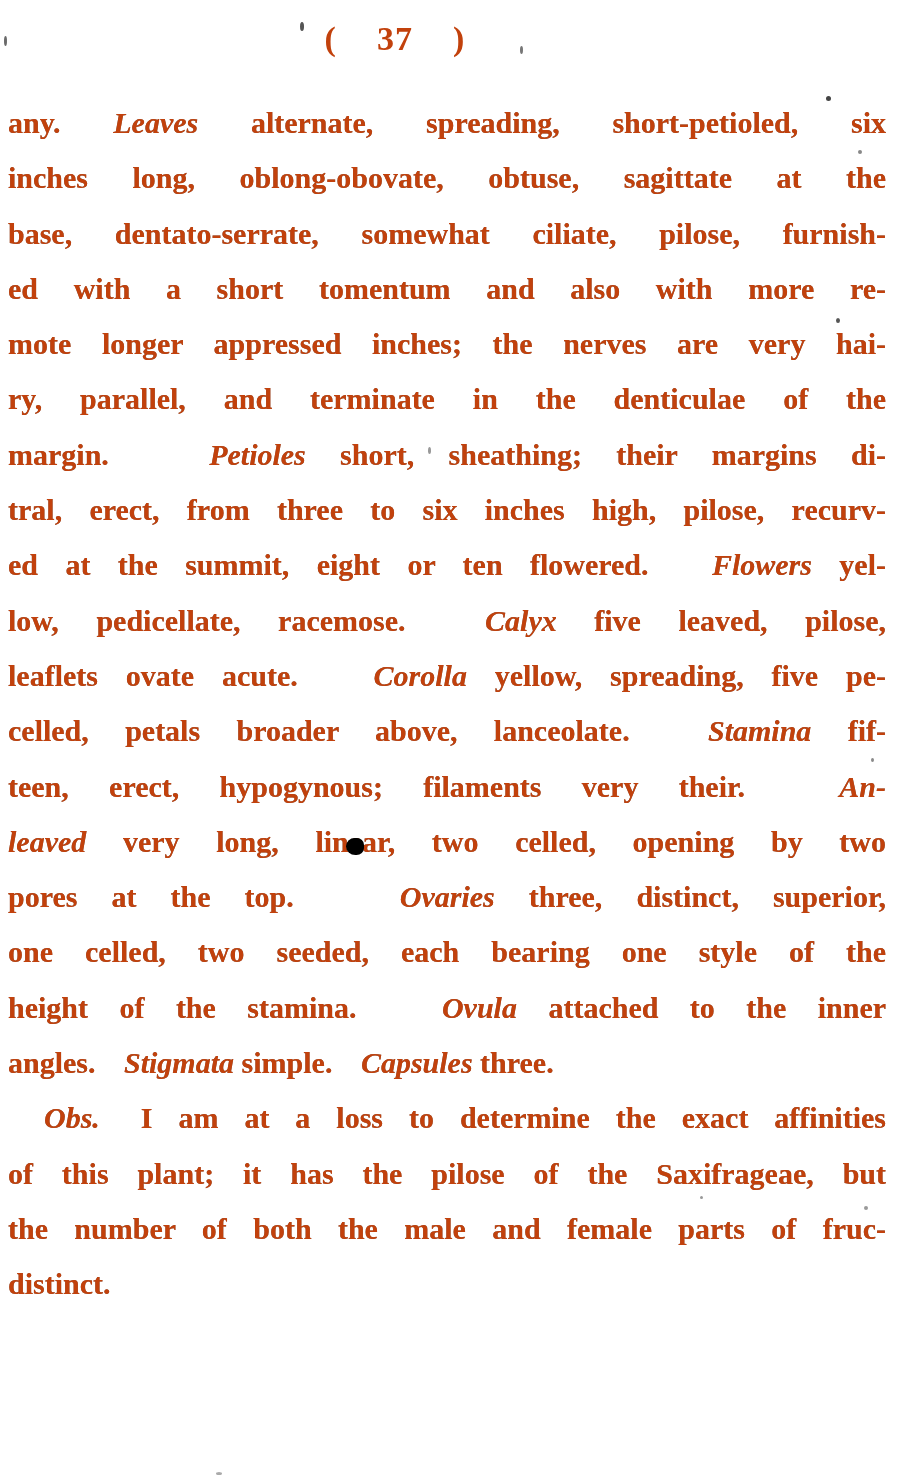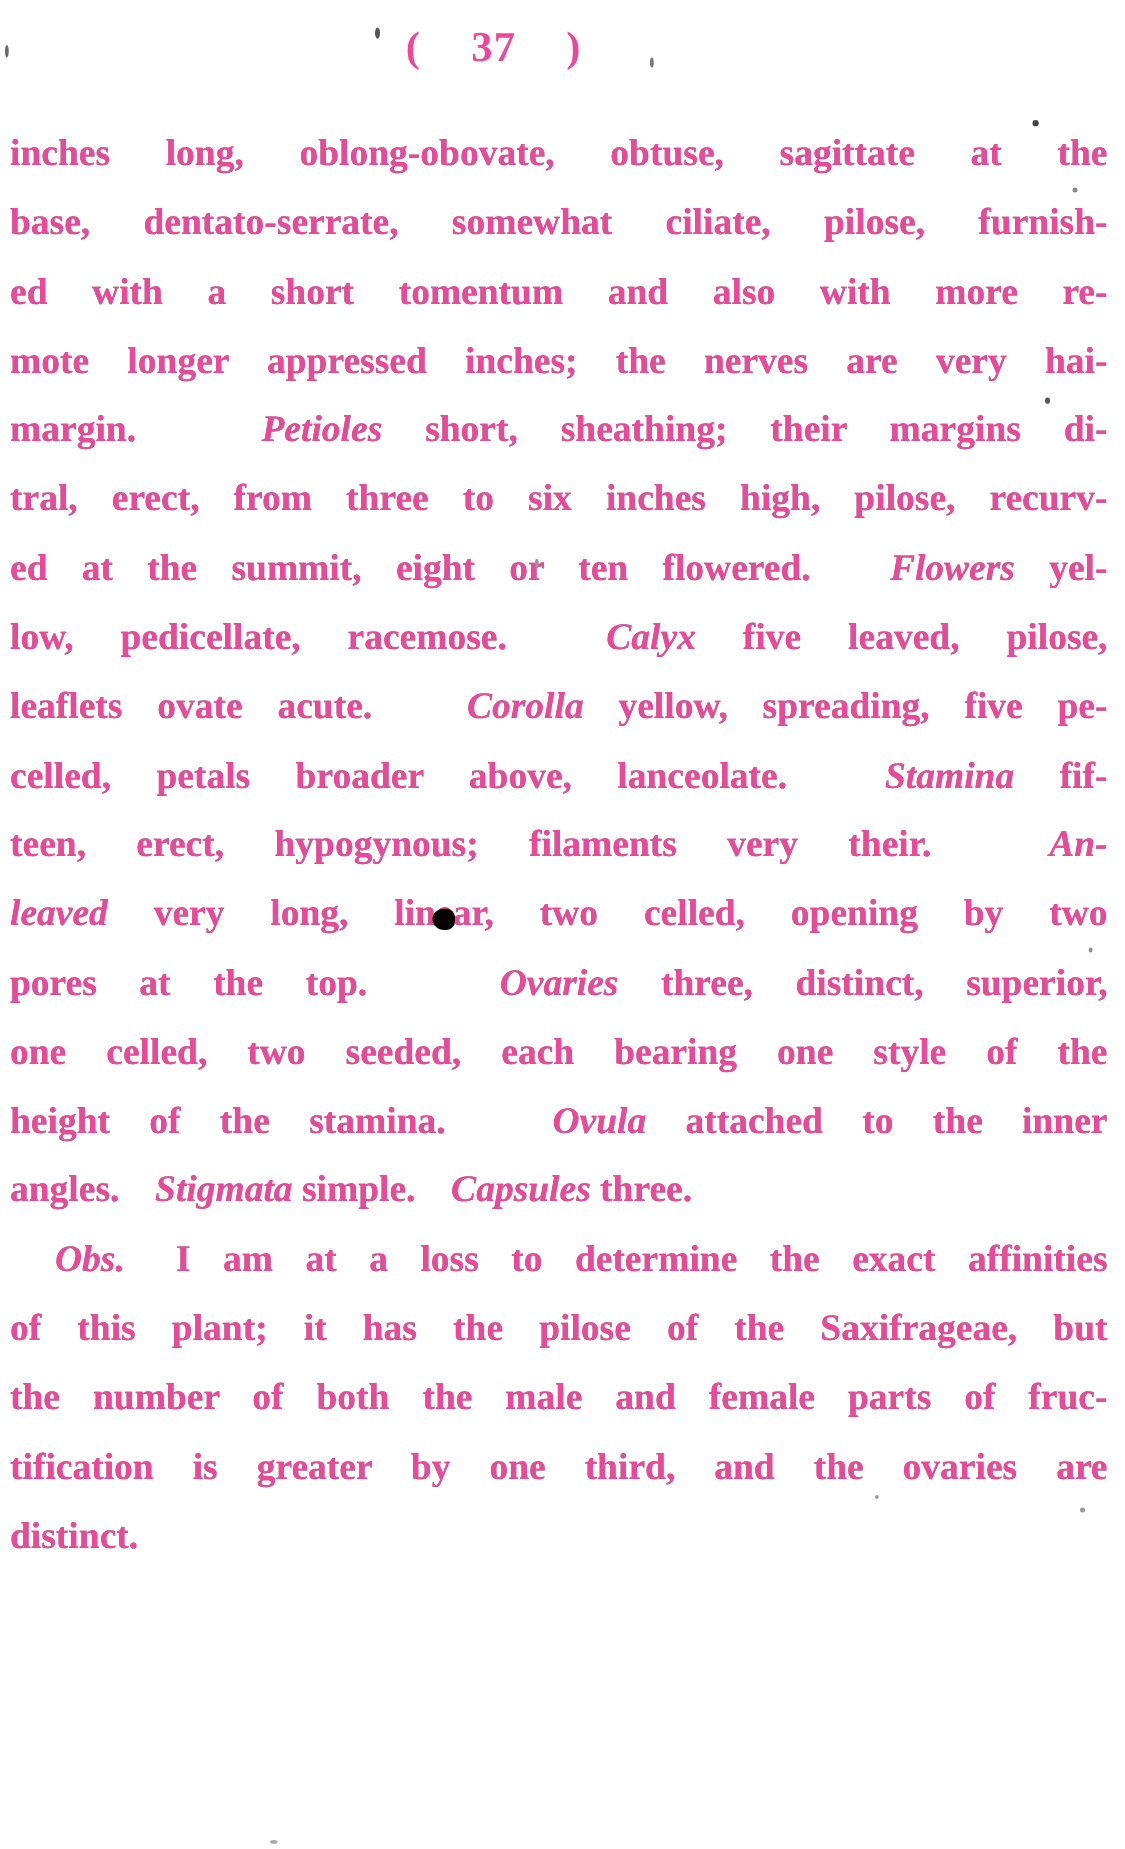--- a/index.html
+++ b/index.html
@@ -3,21 +3,21 @@
 <meta charset="utf-8">
 <style>
   html, body { margin: 0; padding: 0; background: #ffffff; }
   .page {
     position: relative;
     width: 900px;
     height: 1479px;
     background: #ffffff;
     overflow: hidden;
     font-family: "Liberation Serif", "DejaVu Serif", serif;
-    color: #ec4899;
+    color: #c2410c;
   }
   .pagenum {
     position: absolute;
     top: 20px;
     left: 0;
     width: 100%;
     text-align: center;
     transform: translateX(-55px);
     font-size: 34px;
     font-weight: 700;
@@ -71,40 +71,41 @@
   .s9  { left: 864px; top: 1206px; width: 4px; height: 4px;  background:#9a9a9a; }
   .s10 { left: 216px; top: 1472px; width: 6px; height: 3px;  background:#aaa; }
   .s11 { left: 700px; top: 1196px; width: 3px; height: 3px;  background:#999; }
 </style>
 </head>
 <body>
 
 <div class="page">
   <div class="pagenum">( 37 )</div>
   <div class="body">
+      <div class="line"><span>any. </span><span class="it">Leaves</span><span> alternate, spreading, short-petioled, six</span></div>
       <div class="line"><span>inches long, oblong-obovate, obtuse, sagittate at the</span></div>
       <div class="line"><span>base, dentato-serrate, somewhat ciliate, pilose, furnish-</span></div>
       <div class="line"><span>ed with a short tomentum and also with more re-</span></div>
       <div class="line"><span>mote longer appressed inches; the nerves are very hai-</span></div>
+      <div class="line"><span>ry, parallel, and terminate in the denticulae of the</span></div>
       <div class="line"><span>margin.</span><span class="gap" style="width: 2.2em;"></span> <span class="it">Petioles</span><span> short, sheathing; their margins di-</span></div>
       <div class="line"><span>tral, erect, from three to six inches high, pilose, recurv-</span></div>
       <div class="line"><span>ed at the summit, eight or ten flowered.</span><span class="gap" style="width: 1.2em;"></span> <span class="it">Flowers</span><span> yel-</span></div>
       <div class="line"><span>low, pedicellate, racemose.</span><span class="gap" style="width: 1.4em;"></span> <span class="it">Calyx</span><span> five leaved, pilose,</span></div>
       <div class="line"><span>leaflets ovate acute.</span><span class="gap" style="width: 1.6em;"></span> <span class="it">Corolla</span><span> yellow, spreading, five pe-</span></div>
       <div class="line"><span>celled, petals broader above, lanceolate.</span><span class="gap" style="width: 1.4em;"></span> <span class="it">Stamina</span><span> fif-</span></div>
       <div class="line"><span>teen, erect, hypogynous; filaments very their.</span><span class="gap" style="width: 1.8em;"></span> <span class="it">An-</span></div>
       <div class="line"><span class="it">leaved</span><span> very long, lin</span><span class="blot">e</span><span>ar, two celled, opening by two</span></div>
       <div class="line"><span>pores at the top.</span><span class="gap" style="width: 2.4em;"></span> <span class="it">Ovaries</span><span> three, distinct, superior,</span></div>
       <div class="line"><span>one celled, two seeded, each bearing one style of the</span></div>
       <div class="line"><span>height of the stamina.</span><span class="gap" style="width: 1.8em;"></span> <span class="it">Ovula</span><span> attached to the inner</span></div>
       <div class="line last"><span>angles.</span><span class="gap" style="width: 0.7em;"></span> <span class="it">Stigmata</span><span> simple.</span><span class="gap" style="width: 0.7em;"></span> <span class="it">Capsules</span><span> three.</span></div>
       <div class="line indent"><span class="it">Obs.</span><span class="gap" style="width: 0.5em;"></span> <span>I am at a loss to determine the exact affinities</span></div>
       <div class="line"><span>of this plant; it has the pilose of the Saxifrageae, but</span></div>
       <div class="line"><span>the number of both the male and female parts of fruc-</span></div>
-      <div class="line"><span>tification is greater by one third, and the ovaries are</span></div>
       <div class="line last"><span>distinct.</span></div>
     </div>
 
   <span class="speck s1"></span>
   <span class="speck s2"></span>
   <span class="speck s3"></span>
   <span class="speck s4"></span>
   <span class="speck s5"></span>
   <span class="speck s6"></span>
   <span class="speck s7"></span>

